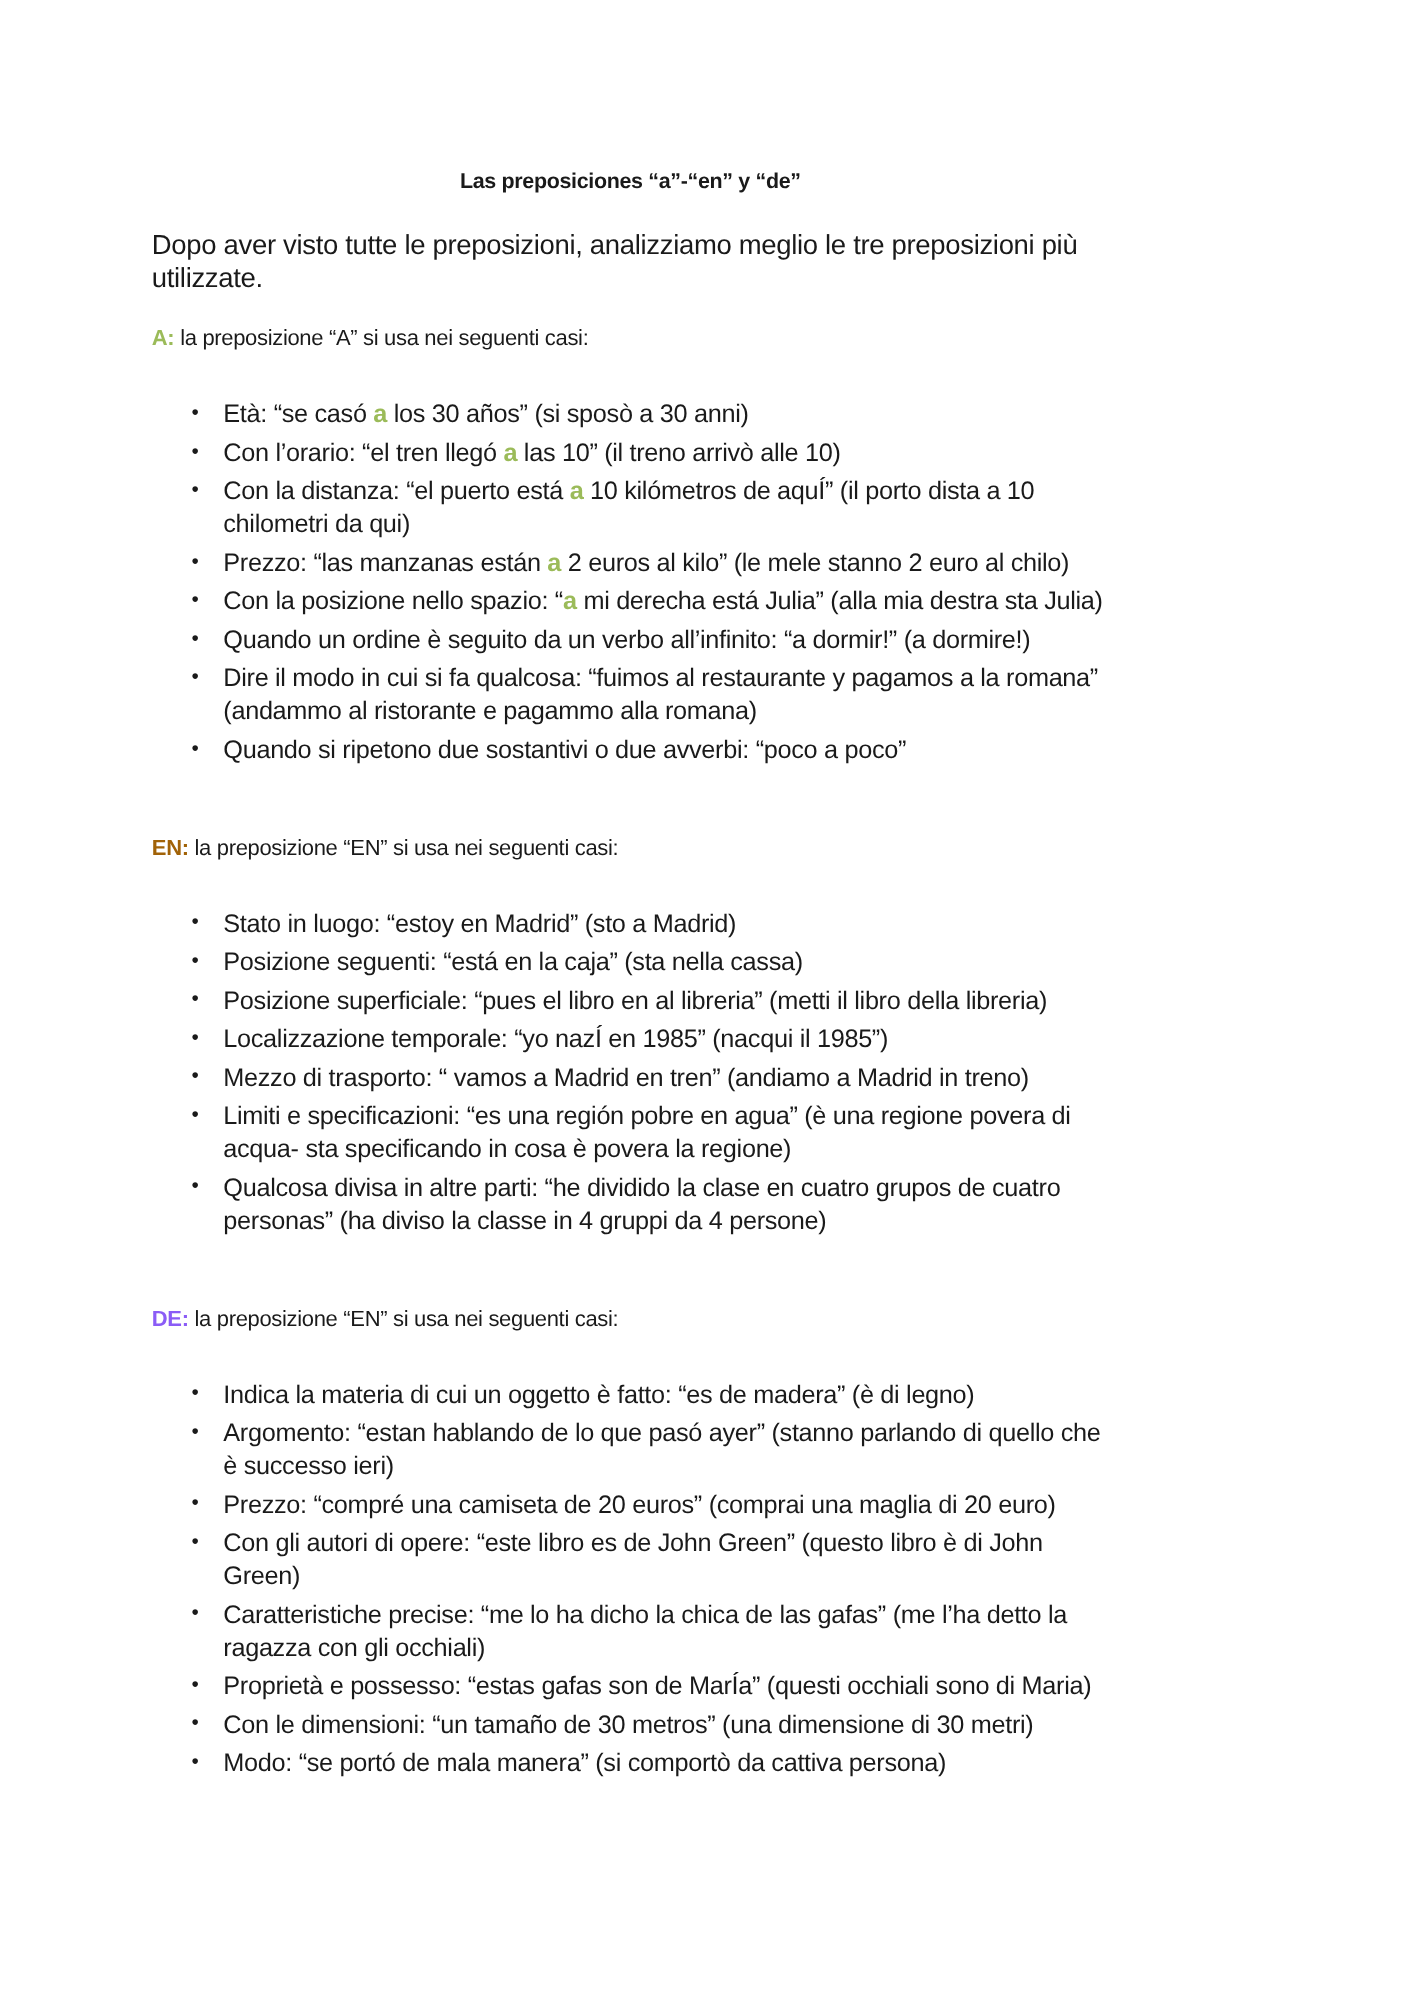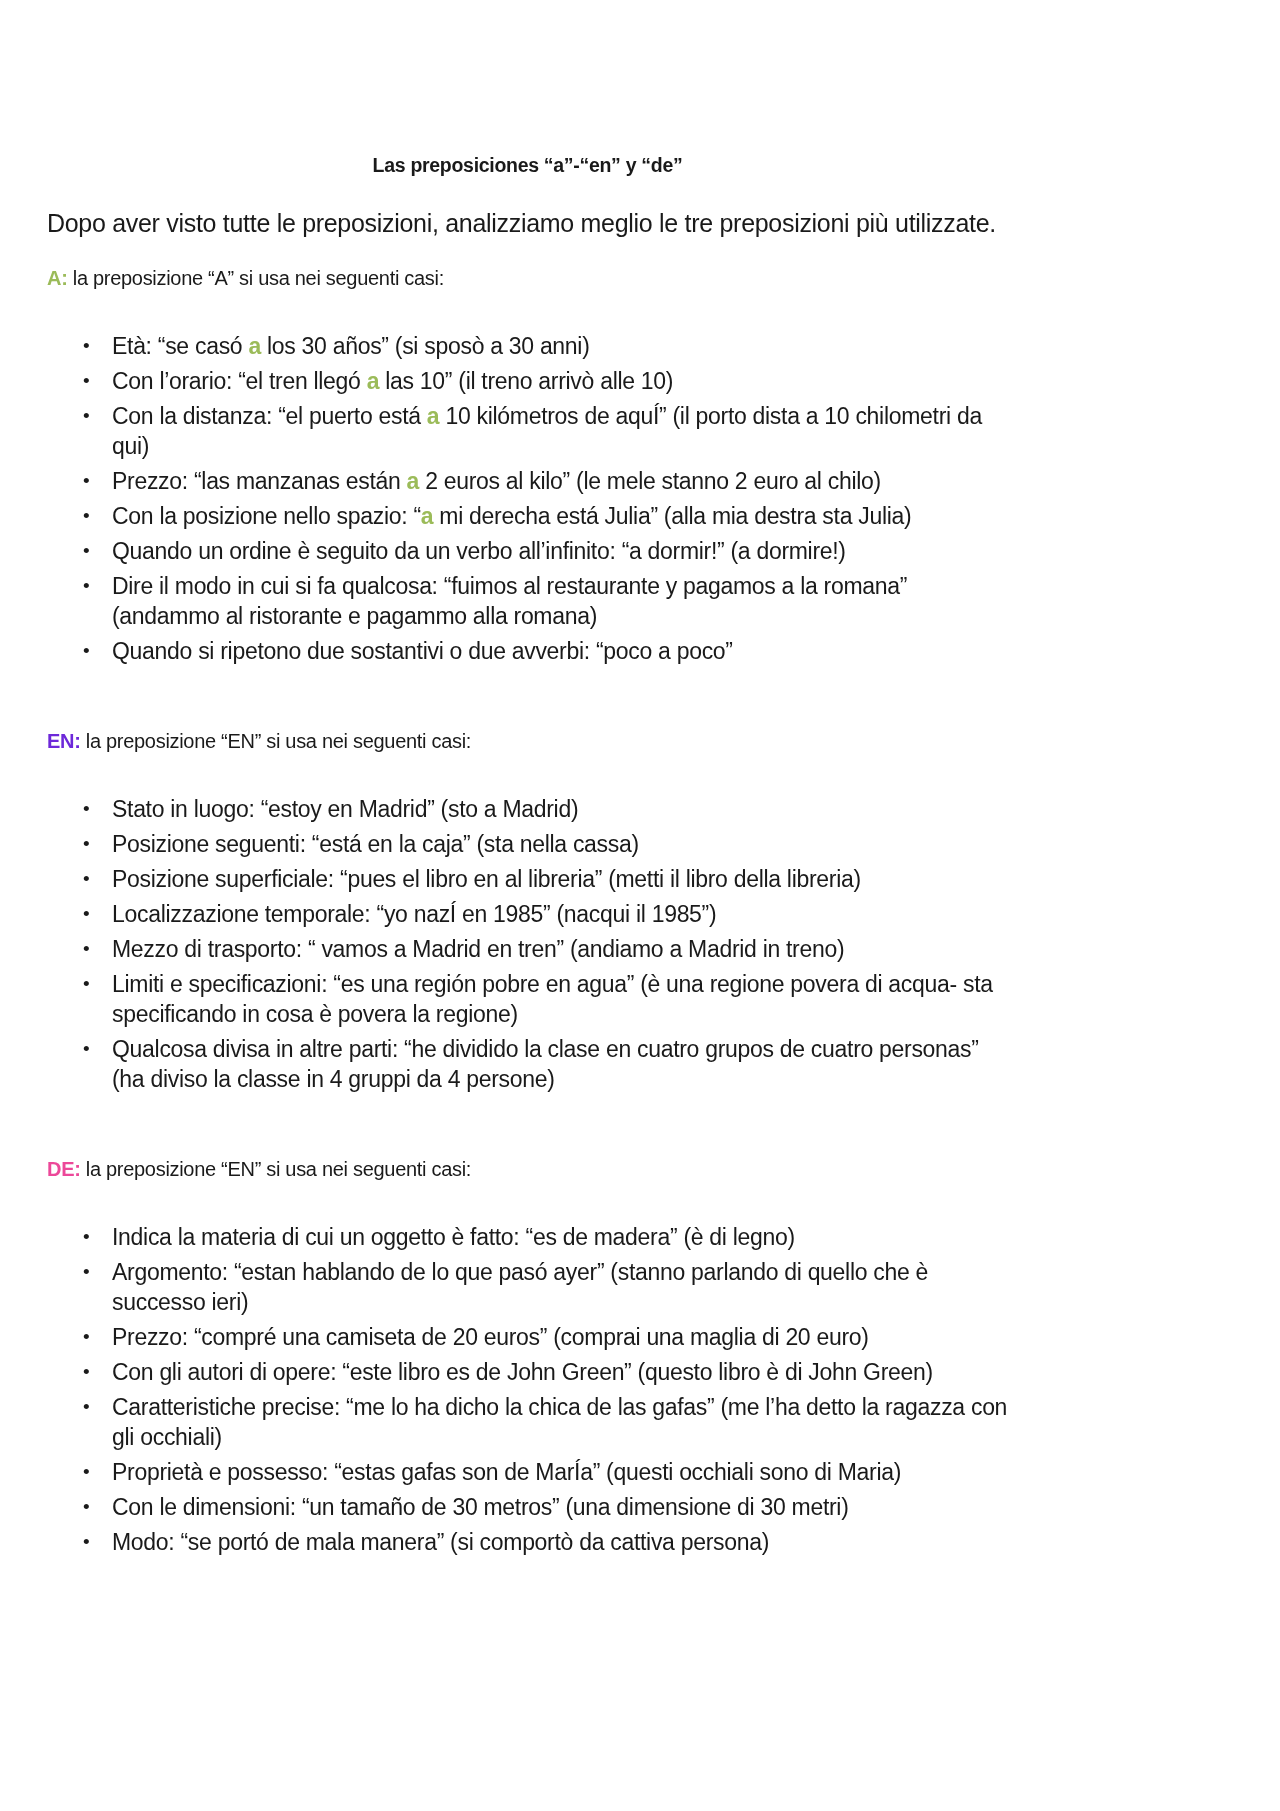--- a/index.html
+++ b/index.html
@@ -9,22 +9,23 @@
   }
   body {
     width: 1280px;
     height: 1811px;
     font-family: "Liberation Sans", "DejaVu Sans", sans-serif;
     color: #1a1a1a;
     position: relative;
     overflow: hidden;
   }
   .content {
-    padding: 150px 272px 0 47px; 
+    padding: 150px 272px 0 102px; 
     box-sizing: border-box;
+    margin-left: 36px;
   }
   .title {
     text-align: center;
     font-size: 19.5px;
     font-weight: 700;
     line-height: 30px;
     margin: 0;
     letter-spacing: -0.3px;
   }
   .intro {
@@ -78,33 +79,33 @@
           <li><span>Con l’orario: “el tren llegó </span><span style="color: rgb(155, 187, 89); font-weight: 700;">a</span><span> las 10” (il treno arrivò alle 10)</span></li>
           <li><span>Con la distanza: “el puerto está </span><span style="color: rgb(155, 187, 89); font-weight: 700;">a</span><span> 10 kilómetros de aquÍ” (il porto dista a 10 chilometri da qui)</span></li>
           <li><span>Prezzo: “las manzanas están </span><span style="color: rgb(155, 187, 89); font-weight: 700;">a</span><span> 2 euros al kilo” (le mele stanno 2 euro al chilo)</span></li>
           <li><span>Con la posizione nello spazio: “</span><span style="color: rgb(155, 187, 89); font-weight: 700;">a</span><span> mi derecha está Julia” (alla mia destra sta Julia)</span></li>
           <li><span>Quando un ordine è seguito da un verbo all’infinito: “a dormir!” (a dormire!)</span></li>
           <li><span>Dire il modo in cui si fa qualcosa: “fuimos al restaurante y pagamos a la romana” (andammo al ristorante e pagammo alla romana)</span></li>
           <li><span>Quando si ripetono due sostantivi o due avverbi: “poco a poco”</span></li>
         </ul>
       </div>
       <div class="section">
-        <p class="heading"><span class="label" style="color: #6d28d9;">EN:</span><span> la preposizione “EN” si usa nei seguenti casi:</span></p>
+        <p class="heading"><span class="label" style="color: #a16207;">EN:</span><span> la preposizione “EN” si usa nei seguenti casi:</span></p>
         <ul class="bullets">
           <li><span>Stato in luogo: “estoy en Madrid” (sto a Madrid)</span></li>
           <li><span>Posizione seguenti: “está en la caja” (sta nella cassa)</span></li>
           <li><span>Posizione superficiale: “pues el libro en al libreria” (metti il libro della libreria)</span></li>
           <li><span>Localizzazione temporale: “yo nazÍ en 1985” (nacqui il 1985”)</span></li>
           <li><span>Mezzo di trasporto: “ vamos a Madrid en tren” (andiamo a Madrid in treno)</span></li>
           <li><span>Limiti e specificazioni: “es una región pobre en agua” (è una regione povera di acqua- sta specificando in cosa è povera la regione)</span></li>
           <li><span>Qualcosa divisa in altre parti: “he dividido la clase en cuatro grupos de cuatro personas” (ha diviso la classe in 4 gruppi da 4 persone)</span></li>
         </ul>
       </div>
       <div class="section">
-        <p class="heading"><span class="label" style="color: #ec4899;">DE:</span><span> la preposizione “EN” si usa nei seguenti casi:</span></p>
+        <p class="heading"><span class="label" style="color: #8b5cf6;">DE:</span><span> la preposizione “EN” si usa nei seguenti casi:</span></p>
         <ul class="bullets">
           <li><span>Indica la materia di cui un oggetto è fatto: “es de madera” (è di legno)</span></li>
           <li><span>Argomento: “estan hablando de lo que pasó ayer” (stanno parlando di quello che è successo ieri)</span></li>
           <li><span>Prezzo: “compré una camiseta de 20 euros” (comprai una maglia di 20 euro)</span></li>
           <li><span>Con gli autori di opere: “este libro es de John Green” (questo libro è di John Green)</span></li>
           <li><span>Caratteristiche precise: “me lo ha dicho la chica de las gafas” (me l’ha detto la ragazza con gli occhiali)</span></li>
           <li><span>Proprietà e possesso: “estas gafas son de MarÍa” (questi occhiali sono di Maria)</span></li>
           <li><span>Con le dimensioni: “un tamaño de 30 metros” (una dimensione di 30 metri)</span></li>
           <li><span>Modo: “se portó de mala manera” (si comportò da cattiva persona)</span></li>
         </ul>

